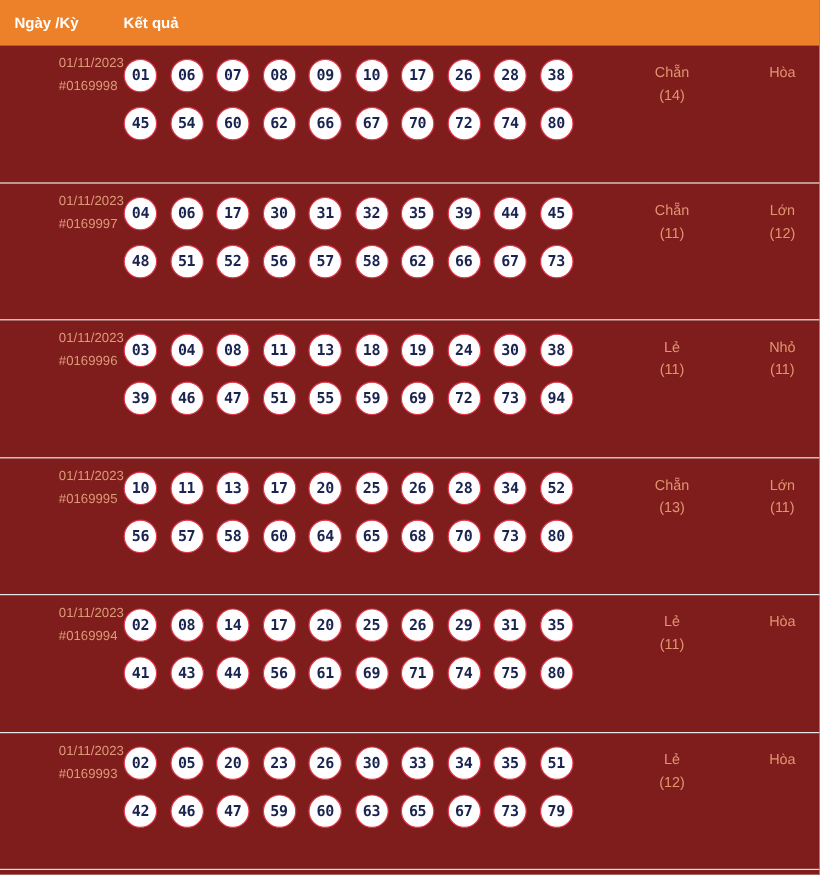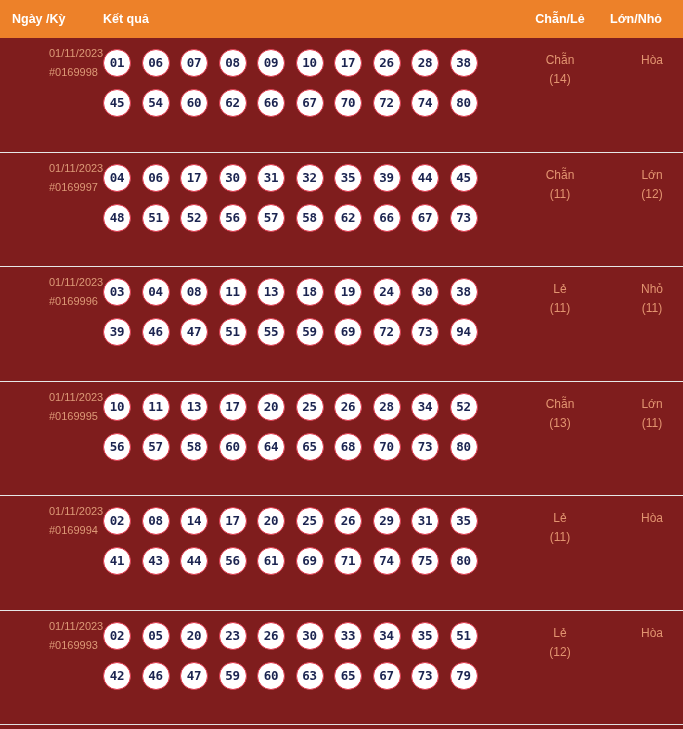--- a/index.html
+++ b/index.html
@@ -117,22 +117,20 @@
   .tag-count:empty { display: none; }
 </style>
 </head>
 <body>
 
 <div class="lottery-table">
 
   <div class="table-header">
     <div class="hcell hcell-date">Ngày /Kỳ</div>
     <div class="hcell hcell-result">Kết quả</div>
-    <div class="hcell hcell-oddeven">Chẵn/Lẻ</div>
-    <div class="hcell hcell-bigsml">Lớn/Nhỏ</div>
   </div>
 
   <div class="rows" id="rows-container">
       <div class="result-row">
         <div class="cell-date">
           <span class="date-line">01/11/2023</span>
           <span class="draw-line">#0169998</span>
         </div>
         <div class="cell-numbers">
           <div class="num-line">

